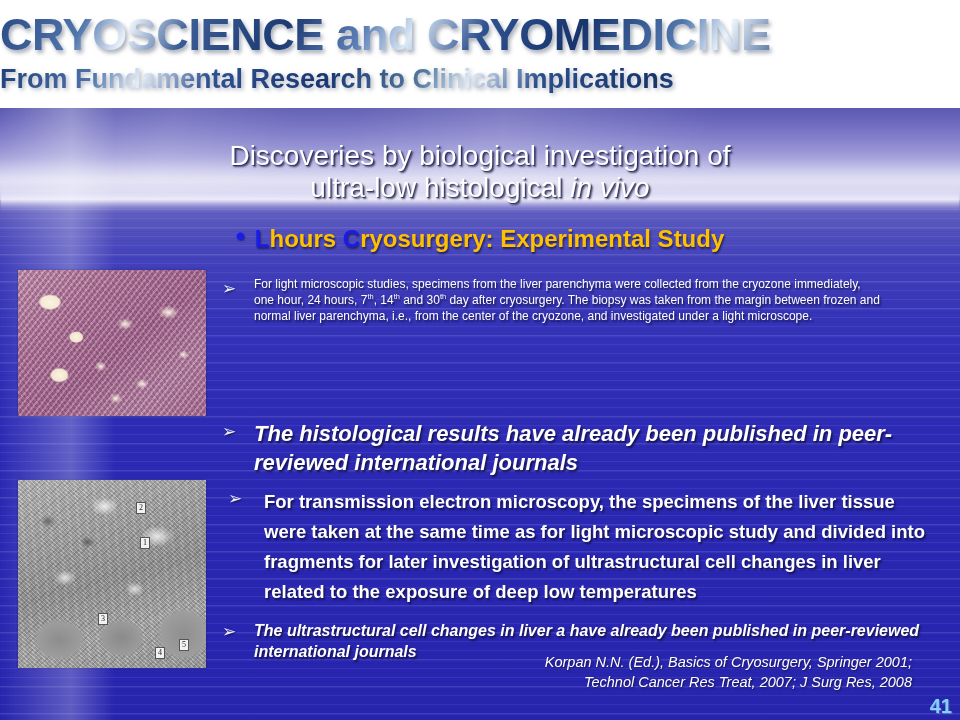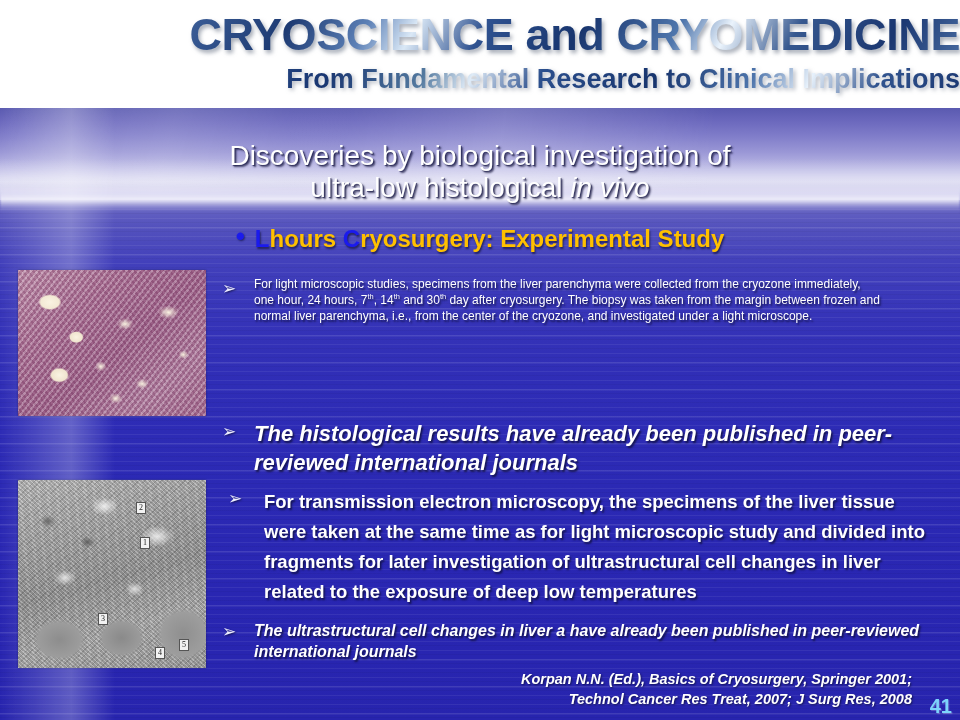--- a/index.html
+++ b/index.html
@@ -114,21 +114,21 @@
     position: absolute;
     top: 0; left: 0;
     width: 960px;
     height: 108px;
     background: #ffffff;
     overflow: hidden;
   }
   .header-inner {
     position: absolute;
     left: 0; right: 0;
-    text-align: right;
+    text-align: left;
   }
   .hdr-main {
     top: 12px;
     font-size: 45px;
     font-weight: bold;
     letter-spacing: -0.4px;
     line-height: 1;
     color: #18346e;
     background-image:
       linear-gradient(118deg,
@@ -279,27 +279,27 @@
   #bullet-4 { left: 222px; top: 620px; width: 710px; }
   #bullet-4 .marker { width: 32px; }
   #bullet-4 .txt { font-size: 16px; font-weight: bold; font-style: italic; line-height: 1.32; }
 
   sup { font-size: 0.62em; vertical-align: super; line-height: 0; }
 
   
   .citation {
     position: absolute;
     right: 48px;
-    bottom: 11px;
+    bottom: 28px;
     width: 520px;
     text-align: right;
     color: #ffffff;
     font-size: 14.5px;
     font-style: italic;
-    font-weight: bold;
+    font-weight: normal;
     line-height: 1.38;
     text-shadow: 1px 1px 2px rgba(15,15,60,0.8);
   }
   .slide-number {
     position: absolute;
     right: 8px;
     bottom: 2px;
     font-size: 20px;
     font-weight: bold;
     color: #7dd3fc;

